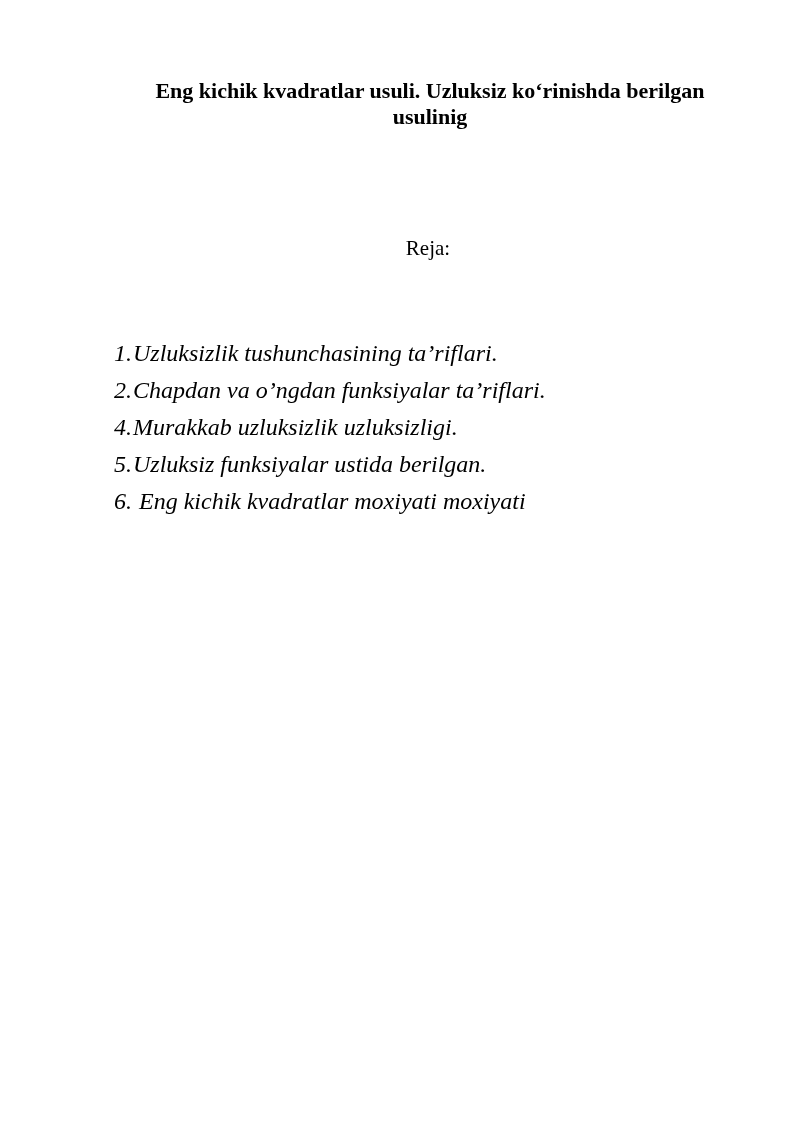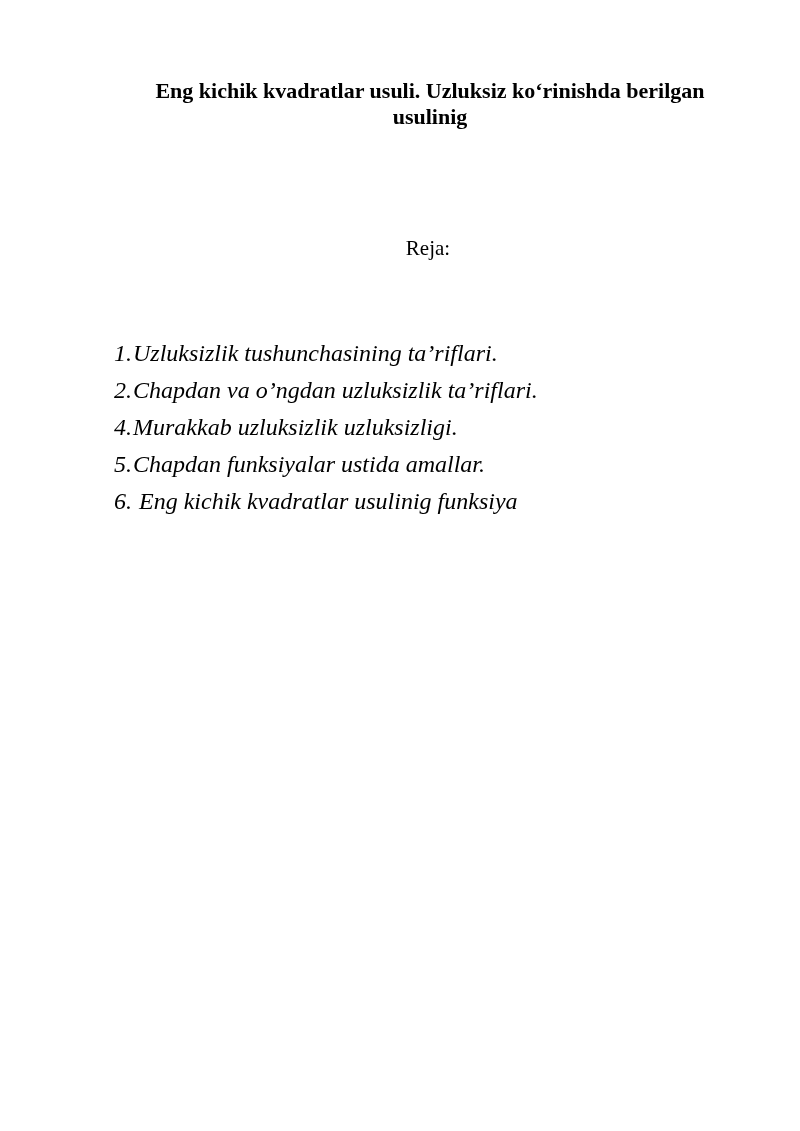--- a/index.html
+++ b/index.html
@@ -18,18 +18,18 @@
 <div class="page">
   <h1 class="title" style="margin:0;">
     <span>Eng kichik kvadratlar usuli. Uzluksiz ko‘rinishda berilgan</span>
     <span>usulinig</span>
   </h1>
 
   <div class="reja">Reja:</div>
 
   <ol class="plan">
     <li><span class="num">1.</span><span>Uzluksizlik tushunchasining ta’riflari.</span></li>
-    <li><span class="num">2.</span><span>Chapdan va o’ngdan uzluksizlik ta’riflari.</span></li>
+    <li><span class="num">2.</span><span>Chapdan va o’ngdan funksiyalar ta’riflari.</span></li>
     <li><span class="num">4.</span><span>Murakkab uzluksizlik uzluksizligi.</span></li>
-    <li><span class="num">5.</span><span>Chapdan funksiyalar ustida amallar.</span></li>
-    <li><span class="num">6.</span><span style="white-space:pre;"> Eng kichik kvadratlar usulinig funksiya</span></li>
+    <li><span class="num">5.</span><span>Uzluksiz funksiyalar ustida berilgan.</span></li>
+    <li><span class="num">6.</span><span style="white-space:pre;"> Eng kichik kvadratlar moxiyati moxiyati</span></li>
   </ol>
 </div>
 
 </body></html>

